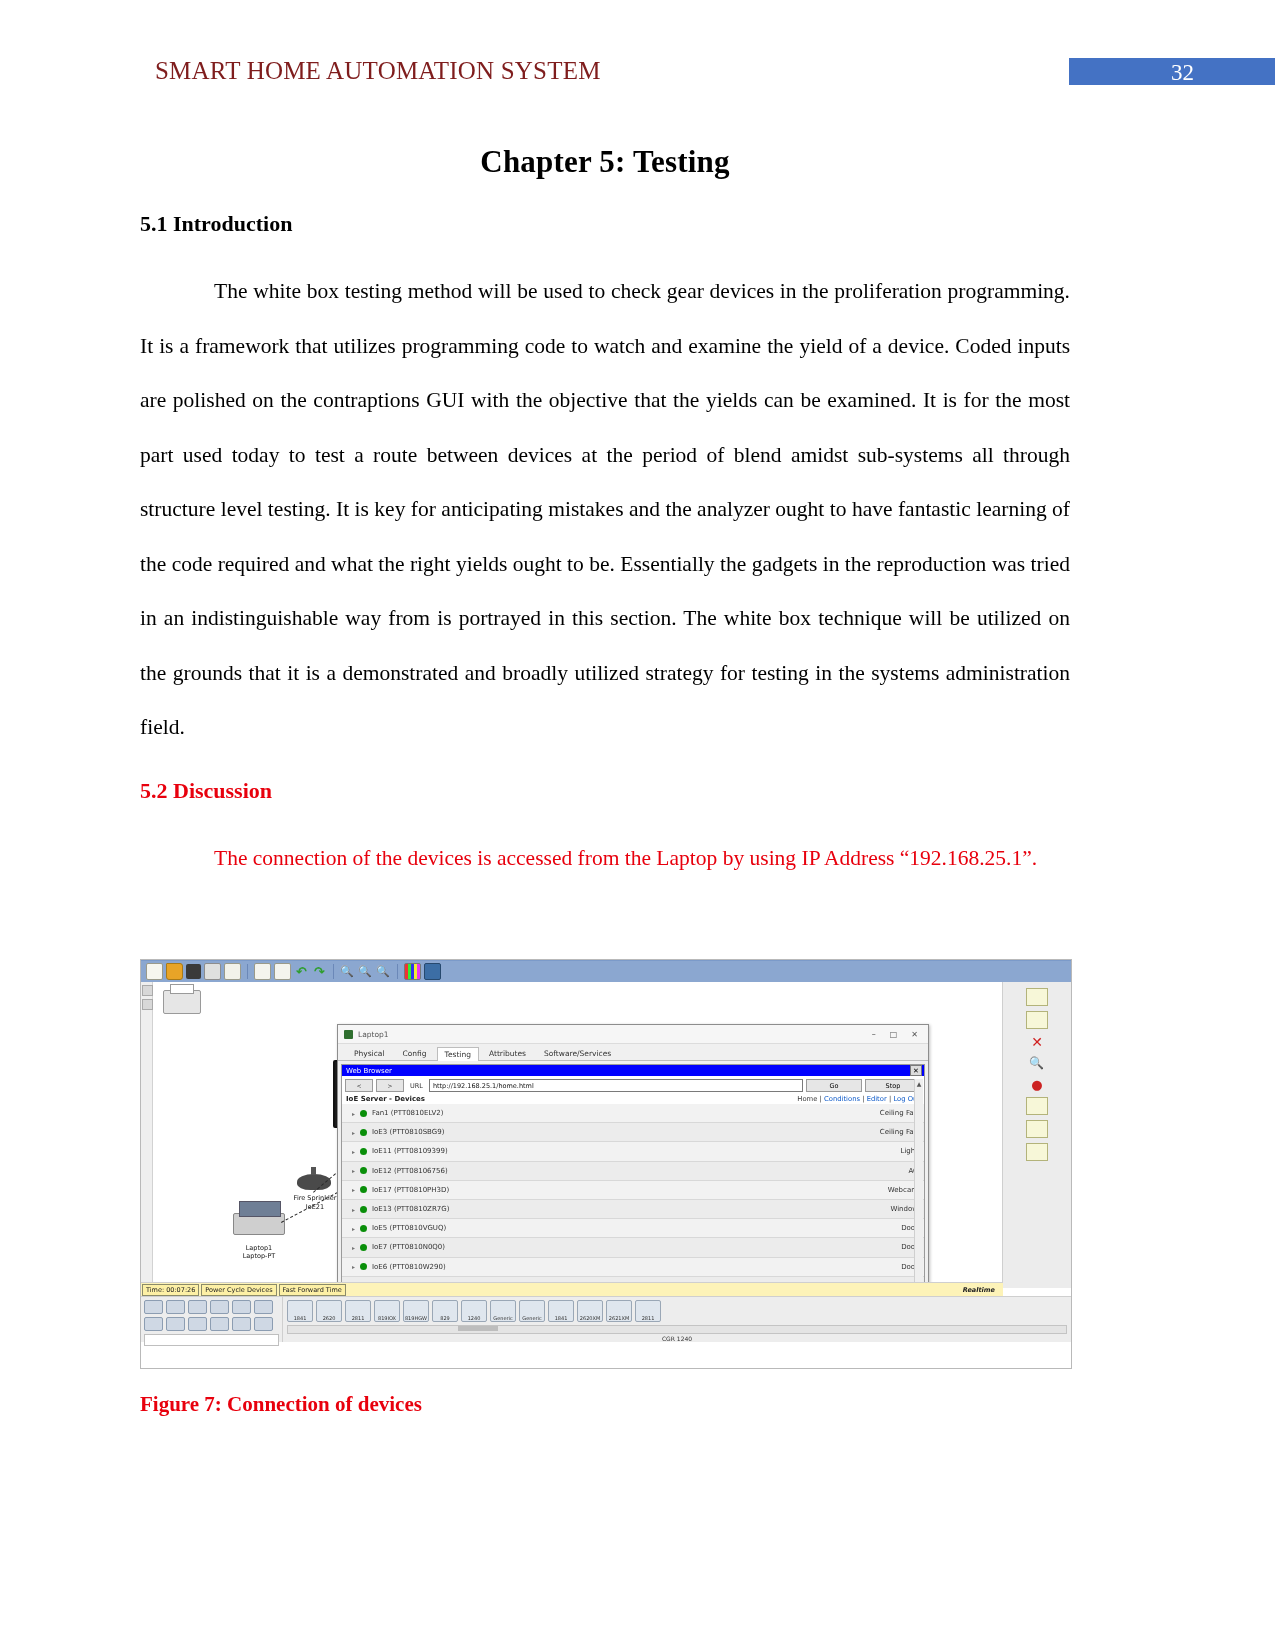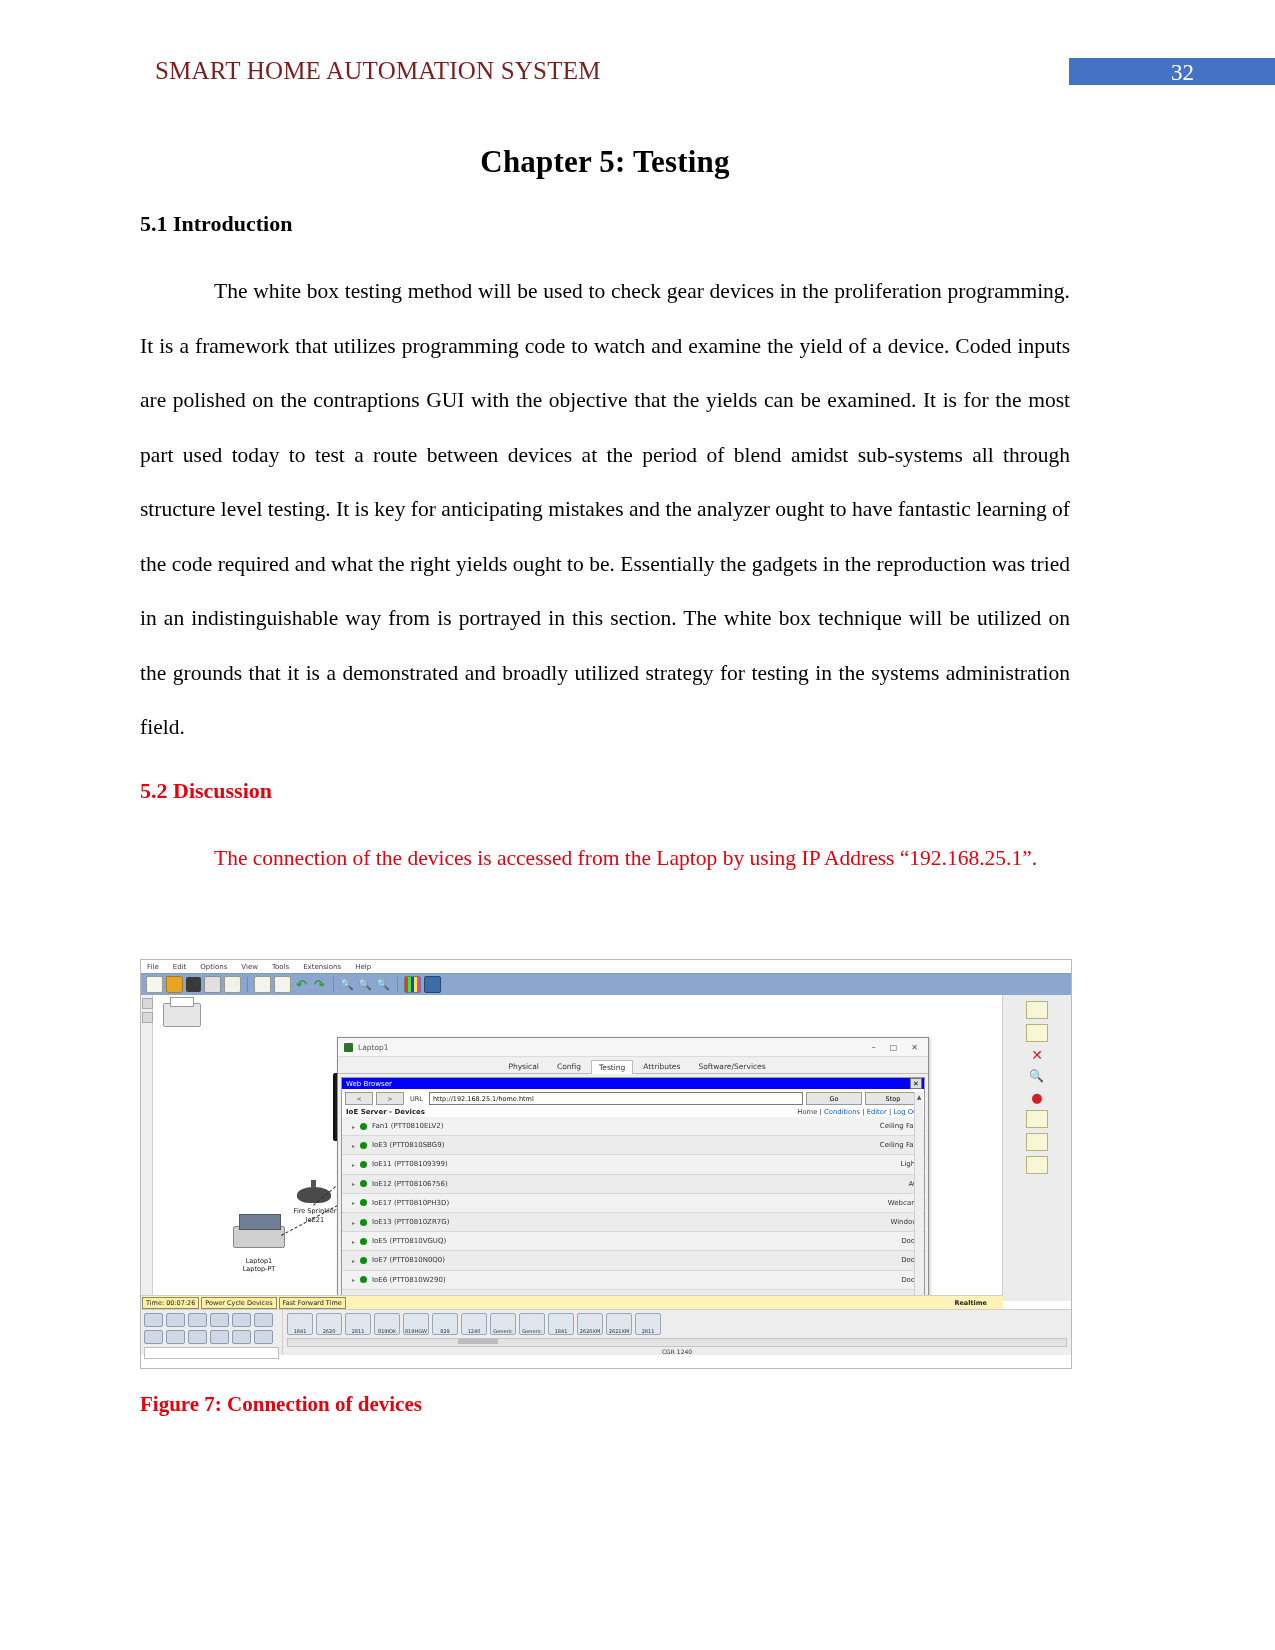--- a/index.html
+++ b/index.html
@@ -174,21 +174,21 @@
   }
   .lw-title {
     height:18px; background:#f6f6f6; border-bottom:1px solid #dcdcdc;
     display:flex; align-items:center; padding-left:6px;
     font-size:7.5px; color:#555;
   }
   .lw-logo { width:9px; height:9px; background:#2f6f2f; margin-right:5px; border-radius:1px; }
   .lw-winbtns { margin-left:auto; display:flex; gap:14px; padding-right:10px; font-size:8px; color:#555; }
 
   .lw-tabs { display:flex; align-items:flex-end; height:16px; padding-left:8px; gap:2px;
-             background:#f0f0f0; border-bottom:1px solid #bdbdbd;justify-content:center; }
+             background:#f0f0f0; border-bottom:1px solid #bdbdbd; }
   .lw-tab {
     font-size:7.5px; color:#333; padding:2px 7px 2px 7px;
     border:1px solid transparent; border-bottom:none; background:transparent;
   }
   .lw-tab.active { background:#ffffff; border-color:#bdbdbd; position:relative; top:1px; }
 
   .lw-content { padding:3px; height:255px; box-sizing:border-box; }
   .browser {
     background:#ffffff; border:1px solid #9a9a9a; height:100%; box-sizing:border-box;
     position:relative; overflow:hidden;
@@ -256,21 +256,21 @@
   .rc-rec   { color:#c22; font-size:13px; }
 
   .pt-bottombar {
     position:absolute; left:0; top:300px; width:862px; height:14px;
     background:#fdf3b8; display:flex; align-items:stretch; font-size:6.5px; color:#222;
     border-top:1px solid #cfcfcf;
   }
   .bb-btn { display:flex; align-items:center; justify-content:center;
             border:1px solid #8b8b6a; background:#fdf0a5; margin:1px; padding:0 3px;
             white-space:nowrap; }
-  .bb-right { margin-left:auto; display:flex; align-items:center; padding-right:16px; font-weight:bold; }
+  .bb-right { margin-left:auto; display:flex; align-items:center; padding-right:8px; font-weight:bold;font-style:italic; }
 
   .pt-devicebar {
     position:absolute; left:0; top:314px; width:100%; height:45px;
     background:#ededed; border-top:1px solid #cfcfcf; display:flex;
   }
   .dbar-left { width:142px; border-right:1px solid #cfcfcf; padding:3px; box-sizing:border-box; }
   .dbar-icons { display:flex; gap:3px; margin-bottom:3px; }
   .dbar-ico { width:17px; height:12px; background:#cfd8e4; border:1px solid #8c9db2; border-radius:2px; }
   .dbar-blank { height:10px; background:#fff; border:1px solid #bfbfbf; }
   .dbar-right { flex:1; padding:3px 4px; box-sizing:border-box; }
@@ -299,29 +299,20 @@
   <p class="body p-intro">The white box testing method will be used to check gear devices in the proliferation programming. It is a framework that utilizes programming code to watch and examine the yield of a device. Coded inputs are polished on the contraptions GUI with the objective that the yields can be examined. It is for the most part used today to test a route between devices at the period of blend amidst sub-systems all through structure level testing. It is key for anticipating mistakes and the analyzer ought to have fantastic learning of the code required and what the right yields ought to be. Essentially the gadgets in the reproduction was tried in an indistinguishable way from is portrayed in this section. The white box technique will be utilized on the grounds that it is a demonstrated and broadly utilized strategy for testing in the systems administration field.</p>
 
   <h2 class="sec sec-disc">5.2 Discussion</h2>
   <p class="body p-disc">The connection of the devices is accessed from the Laptop by using IP Address “192.168.25.1”.</p>
 
   <div class="fig-caption">Figure 7: Connection of devices</div>
 </div>
 
 <div class="pt">
 
-  <div class="pt-menubar">
-    <div>File</div>
-    <div>Edit</div>
-    <div>Options</div>
-    <div>View</div>
-    <div>Tools</div>
-    <div>Extensions</div>
-    <div>Help</div>
-  </div>
 
   <div class="pt-toolbar">
     <div class="tb-ico ico-new"></div>
     <div class="tb-ico ico-open"></div>
     <div class="tb-ico ico-save"></div>
     <div class="tb-ico ico-print"></div>
     <div class="tb-ico ico-edit"></div>
     <div class="tb-sep"></div>
     <div class="tb-ico ico-copy"></div>
     <div class="tb-ico ico-paste"></div>

